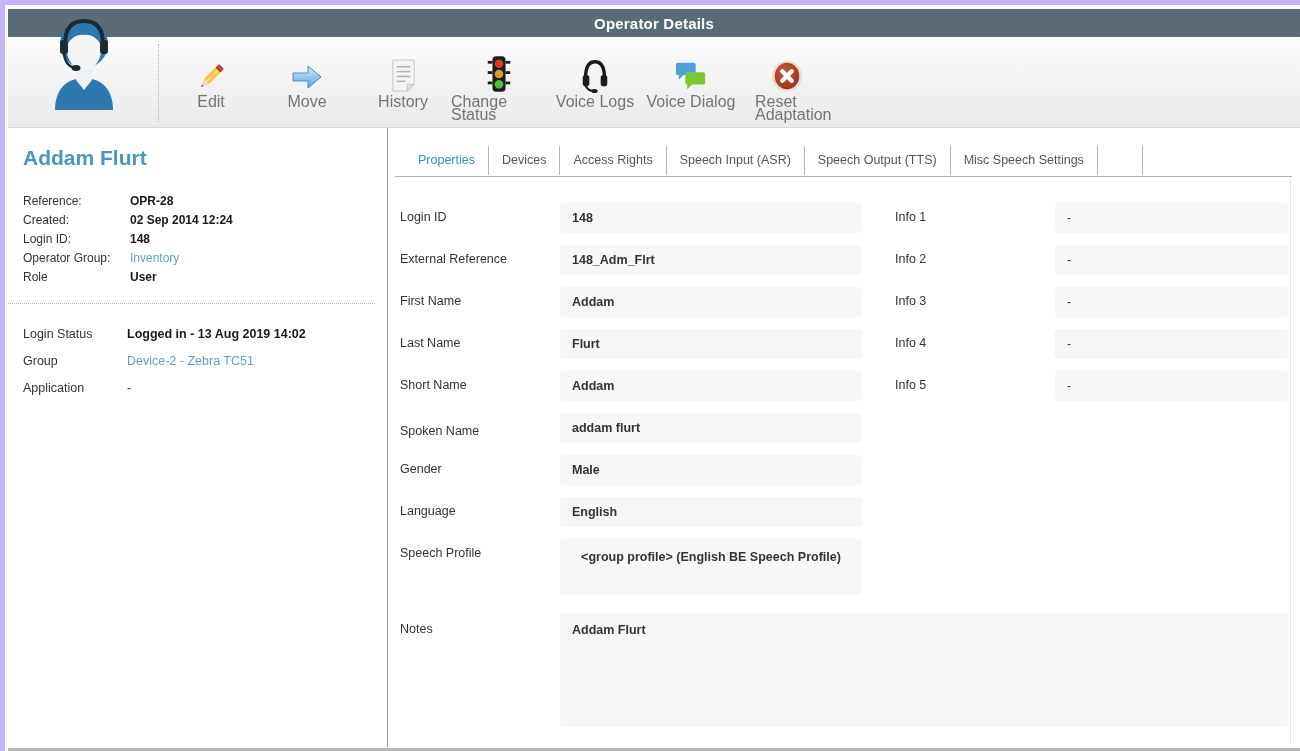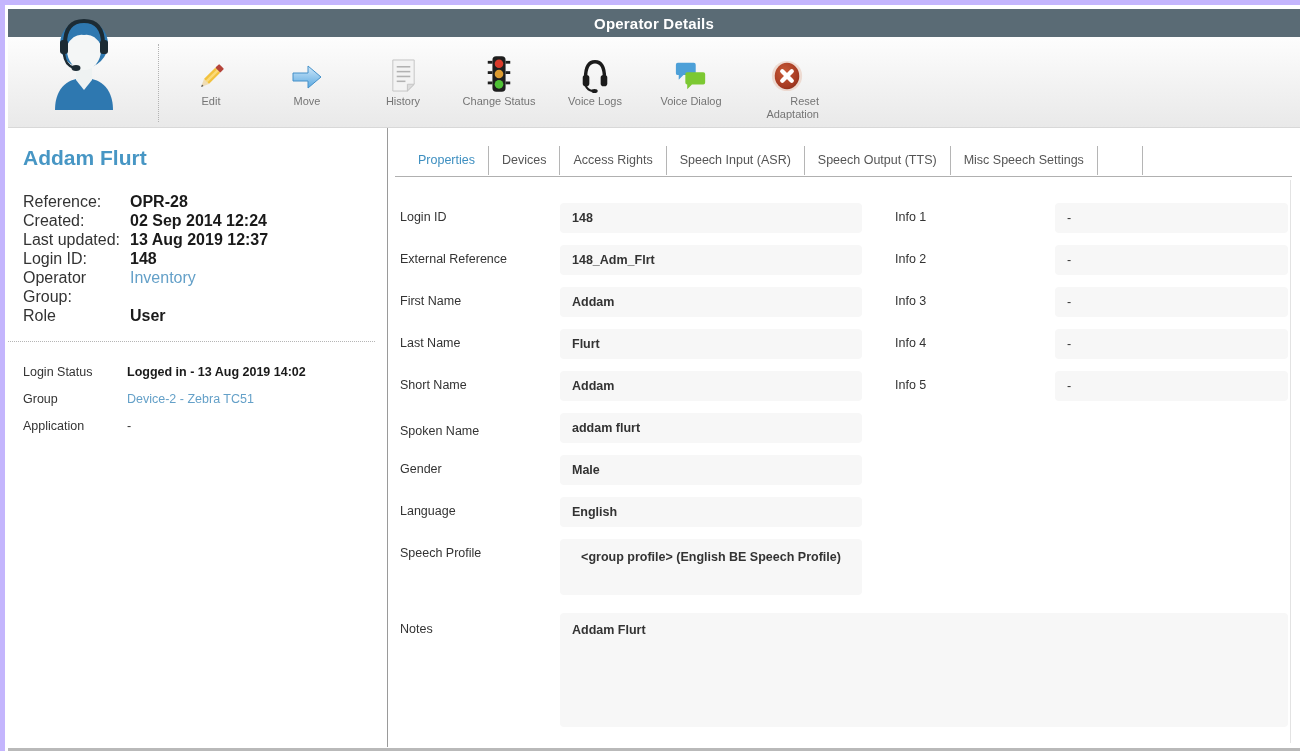--- a/index.html
+++ b/index.html
@@ -13,27 +13,27 @@
 
   
   .toolbar { position:absolute; top:32px; left:3px; right:3px; height:90px;
              background:linear-gradient(#fdfdfd,#e9e9e9); border-bottom:1px solid #d8d8d8; }
   .avatar { position:absolute; left:36px; top:-24px; width:80px; height:100px; z-index:5; }
   .toolbar-sep { position:absolute; left:150px; top:7px; bottom:5px; width:0; border-left:1px dotted #b3b3b3; }
   .tool-buttons { position:absolute; left:155px; top:10px; display:flex; }
   .tool-btn { width:96px; display:flex; flex-direction:column; align-items:center; gap:2px;
               background:none; border:none; padding:0; cursor:pointer; font-family:inherit; }
   .t-icon { height:46px; display:flex; align-items:flex-end; justify-content:center; }
-  .t-label { font-size:11px; color:#757575; text-align:right; line-height:13px; }
+  .t-label { font-size:16px; color:#757575; text-align:left; line-height:13px; }
   .t-label.narrow { max-width:64px; }
 
   
   .left-panel { position:absolute; left:3px; top:123px; width:379px; bottom:7px; background:#fff; }
   .op-name { margin:18px 0 0 15px; font-size:21px; font-weight:bold; color:#4796c4; }
-  .detail-table { margin:22px 0 16px 15px; font-size:16px; color:#333; }
+  .detail-table { margin:22px 0 16px 15px; font-size:12px; color:#333; }
   .d-row { display:flex; line-height:19px; }
   .d-label { width:107px; flex:none; }
   .d-value { font-weight:bold; color:#1a1a1a; }
   .d-value.link { font-weight:normal; color:#64a0c8; cursor:pointer; }
   .d-value.plain { font-weight:normal; color:#333; }
   .dotted-divider { border-top:1px dotted #b5b5b5; margin:11px 12px 0 0; }
   .session-table { margin:17px 0 0 15px; font-size:12.5px; color:#333; }
   .s-row { display:flex; line-height:27px; }
   .s-label { width:104px; flex:none; }
 
@@ -199,24 +199,20 @@
     <div class="detail-table">
       <div class="d-row">
         <span class="d-label">Reference:</span>
         <span class="d-value">OPR-28</span>
       </div>
       <div class="d-row">
         <span class="d-label">Created:</span>
         <span class="d-value">02 Sep 2014 12:24</span>
       </div>
       <div class="d-row">
-        <span class="d-label">Last updated:</span>
-        <span class="d-value">13 Aug 2019 12:37</span>
-      </div>
-      <div class="d-row">
         <span class="d-label">Login ID:</span>
         <span class="d-value">148</span>
       </div>
       <div class="d-row">
         <span class="d-label">Operator Group:</span>
         <span class="d-value link">Inventory</span>
       </div>
       <div class="d-row">
         <span class="d-label">Role</span>
         <span class="d-value">User</span>

